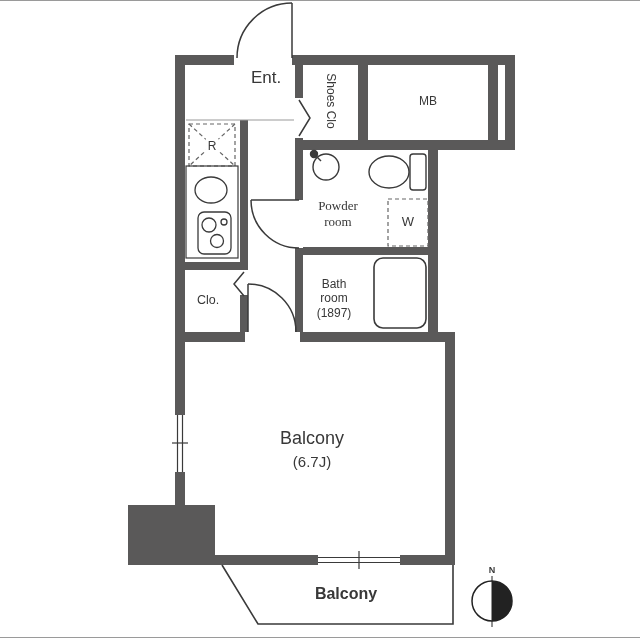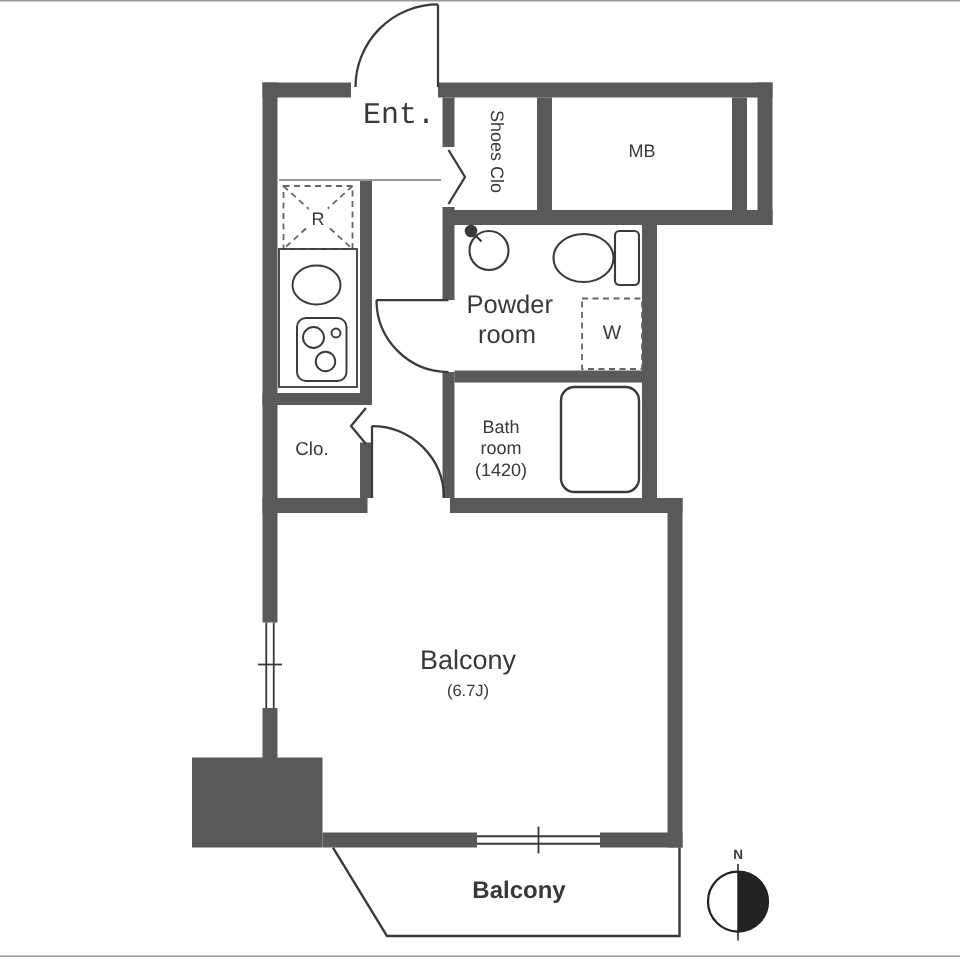--- a/index.html
+++ b/index.html
@@ -13,30 +13,30 @@
   .plan { position:absolute; inset:0; }
 
   .wall { position:absolute; background:#5a5959; }
 
   svg.overlay { position:absolute; left:0; top:0; width:640px; height:639px; }
 
   .label { position:absolute; transform:translate(-50%,-50%); text-align:center;
            white-space:nowrap; color:#383838; line-height:1.2; }
   .label.wrap { white-space:normal; }
 
-  .lbl-ent      { left:266px; top:78px;  font-size:20px;font-family:Liberation Mono, monospace; }
+  .lbl-ent      { left:266px; top:78px;  font-size:17px; }
   .lbl-shoes    { left:331px; top:101px; font-size:12px; transform:translate(-50%,-50%) rotate(90deg); }
   .lbl-mb       { left:428px; top:101px; font-size:12px; }
   .lbl-r        { left:212px; top:146px; font-size:12px; background:#fff; padding:0 2px; }
-  .lbl-powder   { left:338px; top:214px; font-size:17px; width:54px; }
+  .lbl-powder   { left:338px; top:214px; font-size:13px; width:54px;font-family:Liberation Serif, serif; }
   .lbl-w        { left:408px; top:222px; font-size:13px; }
   .lbl-bath     { left:334px; top:299px; font-size:12px; width:46px; }
   .lbl-clo      { left:208px; top:300px; font-size:12.5px;text-align:center; }
   .lbl-bedroom  { left:312px; top:449px; font-size:18px; }
-  .lbl-bedroom .size { font-size:11px; margin-top:3px; }
+  .lbl-bedroom .size { font-size:15px; margin-top:3px; }
   .lbl-balcony  { left:346px; top:594px; font-size:16px;font-weight:bold; }
   .lbl-north    { left:492px; top:570px; font-size:9px; font-weight:bold; }
 </style>
 </head>
 <body>
 
 <div class="frame-line frame-top"></div>
 <div class="frame-line frame-bottom"></div>
 
 <div class="plan">
@@ -137,21 +137,21 @@
       <path d="M492,581 A20,20 0 0 1 492,621 Z" fill="#222"></path>
     </g>
   </svg>
 
   <div class="label lbl-ent">Ent.</div>
   <div class="label lbl-shoes">Shoes Clo</div>
   <div class="label lbl-mb">MB</div>
   <div class="label lbl-r">R</div>
   <div class="label lbl-powder wrap">Powder room</div>
   <div class="label lbl-w">W</div>
-  <div class="label lbl-bath wrap">Bath room (1420)</div>
+  <div class="label lbl-bath wrap">Bath room (1897)</div>
   <div class="label lbl-clo">Clo.</div>
   <div class="label lbl-bedroom">
     <div>Balcony</div>
     <div class="size">(6.7J)</div>
   </div>
   <div class="label lbl-balcony">Balcony</div>
   <div class="label lbl-north">N</div>
 
 </div>
 

